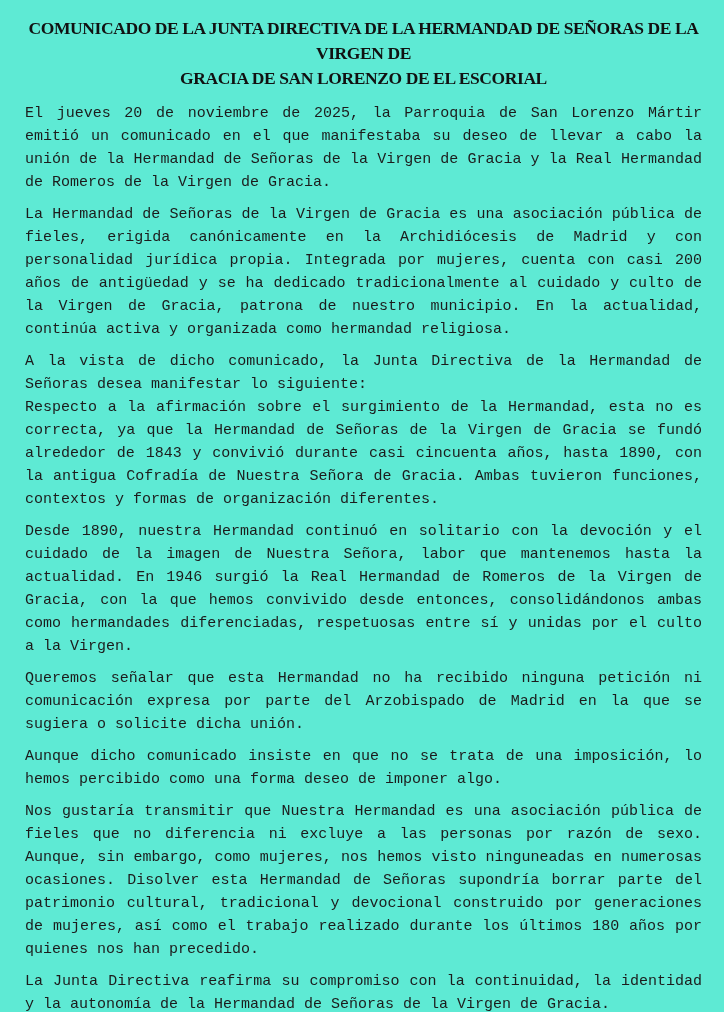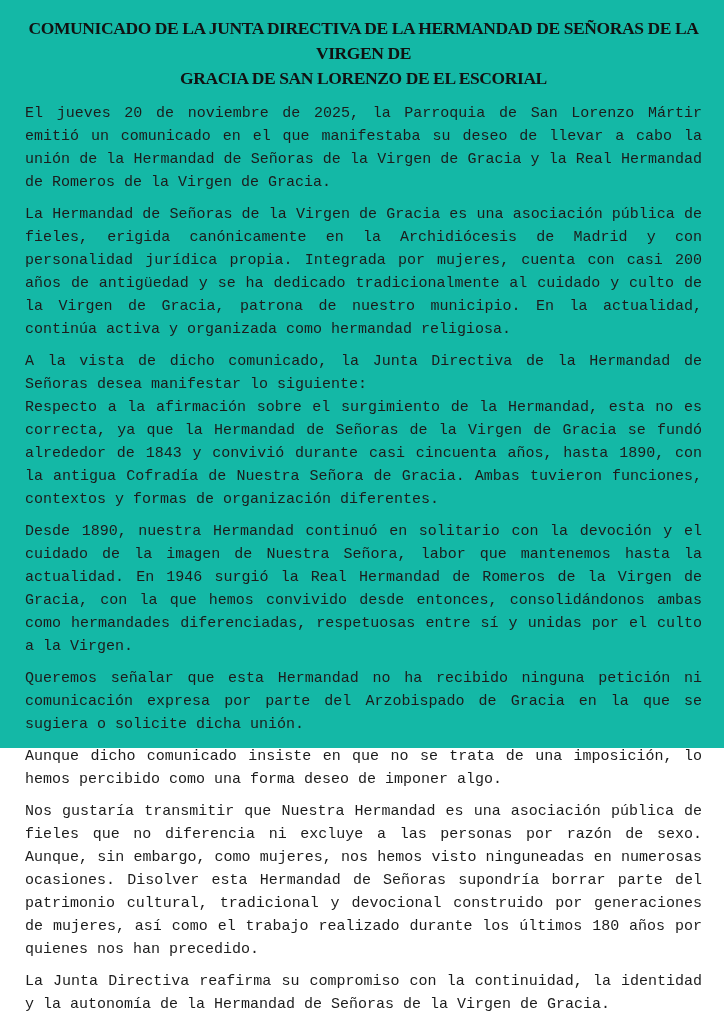--- a/index.html
+++ b/index.html
@@ -6,23 +6,23 @@
     margin: 0;
     padding: 0;
     background: #ffffff;
     width: 724px;
     height: 1024px;
     overflow: hidden;
   }
   .page {
     box-sizing: border-box;
     width: 724px;
-    height: 748px;
+    height: 1012px;
     padding: 16px 22px 0 25px;
-    background: #14b8a6;
+    background: #5eead4;
     color: #1c1c1c;
   }
   .doc-title {
     font-family: "Liberation Serif", serif;
     font-weight: 700;
     font-size: 17.5px;
     line-height: 25px;
     letter-spacing: -0.4px;
     text-align: center;
     white-space: pre-line;
@@ -65,21 +65,21 @@
 
   <h1 class="doc-title">COMUNICADO DE LA JUNTA DIRECTIVA DE LA HERMANDAD DE SEÑORAS DE LA VIRGEN DE
 GRACIA DE SAN LORENZO DE EL ESCORIAL</h1>
 
   <div class="body-text">
     <p>El jueves 20 de noviembre de 2025, la Parroquia de San Lorenzo Mártir emitió un comunicado en el que manifestaba su deseo de llevar a cabo la unión de la Hermandad de Señoras de la Virgen de Gracia y la Real Hermandad de Romeros de la Virgen de Gracia.</p>
     <p>La Hermandad de Señoras de la Virgen de Gracia es una asociación pública de fieles, erigida canónicamente en la Archidiócesis de Madrid y con personalidad jurídica propia. Integrada por mujeres, cuenta con casi 200 años de antigüedad y se ha dedicado tradicionalmente al cuidado y culto de la Virgen de Gracia, patrona de nuestro municipio. En la actualidad, continúa activa y organizada como hermandad religiosa.</p>
     <p>A la vista de dicho comunicado, la Junta Directiva de la Hermandad de Señoras desea manifestar lo siguiente:
 Respecto a la afirmación sobre el surgimiento de la Hermandad, esta no es correcta, ya que la Hermandad de Señoras de la Virgen de Gracia se fundó alrededor de 1843 y convivió durante casi cincuenta años, hasta 1890, con la antigua Cofradía de Nuestra Señora de Gracia. Ambas tuvieron funciones, contextos y formas de organización diferentes.</p>
     <p>Desde 1890, nuestra Hermandad continuó en solitario con la devoción y el cuidado de la imagen de Nuestra Señora, labor que mantenemos hasta la actualidad. En 1946 surgió la Real Hermandad de Romeros de la Virgen de Gracia, con la que hemos convivido desde entonces, consolidándonos ambas como hermandades diferenciadas, respetuosas entre sí y unidas por el culto a la Virgen.</p>
-    <p>Queremos señalar que esta Hermandad no ha recibido ninguna petición ni comunicación expresa por parte del Arzobispado de Gracia en la que se sugiera o solicite dicha unión.</p>
+    <p>Queremos señalar que esta Hermandad no ha recibido ninguna petición ni comunicación expresa por parte del Arzobispado de Madrid en la que se sugiera o solicite dicha unión.</p>
     <p>Aunque dicho comunicado insiste en que no se trata de una imposición, lo hemos percibido como una forma deseo de imponer algo.</p>
     <p>Nos gustaría transmitir que Nuestra Hermandad es una asociación pública de fieles que no diferencia ni excluye a las personas por razón de sexo. Aunque, sin embargo, como mujeres, nos hemos visto ninguneadas en numerosas ocasiones. Disolver esta Hermandad de Señoras supondría borrar parte del patrimonio cultural, tradicional y devocional construido por generaciones de mujeres, así como el trabajo realizado durante los últimos 180 años por quienes nos han precedido.</p>
     <p>La Junta Directiva reafirma su compromiso con la continuidad, la identidad y la autonomía de la Hermandad de Señoras de la Virgen de Gracia.</p>
     <p>En San Lorenzo de El Escorial, a 37 de noviembre de 2025.</p>
   </div>
 
   <div class="signature">LA JUNTA DIRECTIVA</div>
 
   <div class="seal-wrap">
     <svg class="seal-svg" viewBox="0 0 110 110" xmlns="http://www.w3.org/2000/svg">

